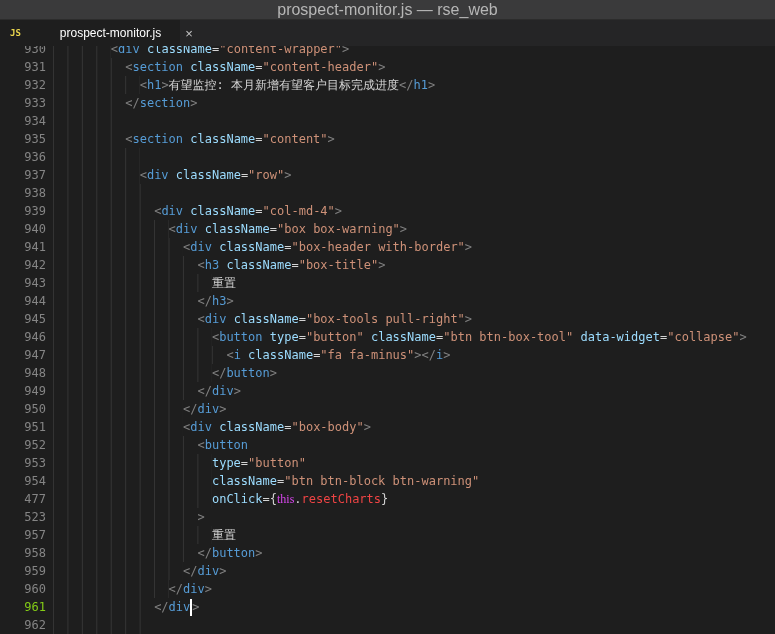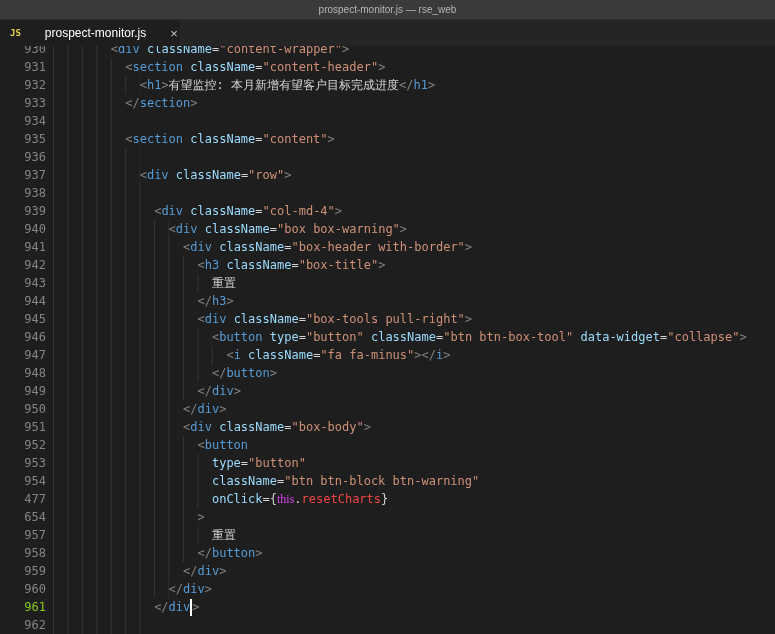--- a/index.html
+++ b/index.html
@@ -4,38 +4,38 @@
 <style>
   * { margin:0; padding:0; box-sizing:border-box; }
   html,body { width:775px; height:634px; overflow:hidden; }
   body { background:#1e1e1e; font-family:"DejaVu Sans Mono", monospace; }
 
   
   .titlebar {
     height:20px; background:#3a3a3b;
     display:flex; align-items:center; justify-content:center;
     font-family:"Liberation Sans", sans-serif;
-    font-size:10px; color:#b6b6b6;
+    font-size:16px; color:#b6b6b6;
     border-bottom:1px solid #2c2c2c;
   }
 
   
   .tabbar { height:26px; background:#252526; display:flex; align-items:stretch; }
   .tab {
     width:180px; background:#1e1e1e;
     display:flex; align-items:center; gap:24px;
     padding:0 10px;
     font-family:"Liberation Sans", sans-serif;
     font-size:12px; color:#ffffff;
   }
   .js-icon {
     font-family:"DejaVu Sans Mono", monospace;
     font-size:9px; font-weight:bold; color:#e8d44d; line-height:1;
   }
-  .tab-label { white-space:nowrap; }
+  .tab-label { white-space:nowrap;margin-left:15px; }
   .tab-close { margin-left:auto; color:#c5c5c5; font-size:13px; line-height:1; cursor:pointer; }
 
   
   .editor { position:relative; height:588px; overflow:hidden; background:#1e1e1e;padding-left:28px; }
   .lines { position:absolute; top:-6px; left:0; right:0; }
   .line { display:flex; height:18px; line-height:18px; font-size:12px; white-space:pre; }
   .gutter {
     flex:none; width:46px; text-align:right;
     color:#858585; user-select:none;
   }
@@ -99,21 +99,21 @@
       <div class="line"><div class="gutter">946</div><div class="code"><span class="indent" style="width: 22ch;"></span><span class="tk-p">&lt;</span><span class="tk-t">button</span><span class="tk-x"> </span><span class="tk-a">type</span><span class="tk-o">=</span><span class="tk-s">"button"</span><span class="tk-x"> </span><span class="tk-a">className</span><span class="tk-o">=</span><span class="tk-s">"btn btn-box-tool"</span><span class="tk-x"> </span><span class="tk-a">data-widget</span><span class="tk-o">=</span><span class="tk-s">"collapse"</span><span class="tk-p">&gt;</span></div></div>
       <div class="line"><div class="gutter">947</div><div class="code"><span class="indent" style="width: 24ch;"></span><span class="tk-p">&lt;</span><span class="tk-t">i</span><span class="tk-x"> </span><span class="tk-a">className</span><span class="tk-o">=</span><span class="tk-s">"fa fa-minus"</span><span class="tk-p">&gt;&lt;/</span><span class="tk-t">i</span><span class="tk-p">&gt;</span></div></div>
       <div class="line"><div class="gutter">948</div><div class="code"><span class="indent" style="width: 22ch;"></span><span class="tk-p">&lt;/</span><span class="tk-t">button</span><span class="tk-p">&gt;</span></div></div>
       <div class="line"><div class="gutter">949</div><div class="code"><span class="indent" style="width: 20ch;"></span><span class="tk-p">&lt;/</span><span class="tk-t">div</span><span class="tk-p">&gt;</span></div></div>
       <div class="line"><div class="gutter">950</div><div class="code"><span class="indent" style="width: 18ch;"></span><span class="tk-p">&lt;/</span><span class="tk-t">div</span><span class="tk-p">&gt;</span></div></div>
       <div class="line"><div class="gutter">951</div><div class="code"><span class="indent" style="width: 18ch;"></span><span class="tk-p">&lt;</span><span class="tk-t">div</span><span class="tk-x"> </span><span class="tk-a">className</span><span class="tk-o">=</span><span class="tk-s">"box-body"</span><span class="tk-p">&gt;</span></div></div>
       <div class="line"><div class="gutter">952</div><div class="code"><span class="indent" style="width: 20ch;"></span><span class="tk-p">&lt;</span><span class="tk-t">button</span></div></div>
       <div class="line"><div class="gutter">953</div><div class="code"><span class="indent" style="width: 22ch;"></span><span class="tk-a">type</span><span class="tk-o">=</span><span class="tk-s">"button"</span></div></div>
       <div class="line"><div class="gutter">954</div><div class="code"><span class="indent" style="width: 22ch;"></span><span class="tk-a">className</span><span class="tk-o">=</span><span class="tk-s">"btn btn-block btn-warning"</span></div></div>
       <div class="line"><div class="gutter">477</div><div class="code"><span class="indent" style="width: 22ch;"></span><span class="tk-a">onClick</span><span class="tk-o">=</span><span class="tk-b">{</span><span class="tk-k">this</span><span class="tk-x">.</span><span class="tk-v">resetCharts</span><span class="tk-b">}</span></div></div>
-      <div class="line"><div class="gutter">654</div><div class="code"><span class="indent" style="width: 20ch;"></span><span class="tk-p">&gt;</span></div></div>
+      <div class="line"><div class="gutter">523</div><div class="code"><span class="indent" style="width: 20ch;"></span><span class="tk-p">&gt;</span></div></div>
       <div class="line"><div class="gutter">957</div><div class="code"><span class="indent" style="width: 22ch;"></span><span class="tk-x">重置</span></div></div>
       <div class="line"><div class="gutter">958</div><div class="code"><span class="indent" style="width: 20ch;"></span><span class="tk-p">&lt;/</span><span class="tk-t">button</span><span class="tk-p">&gt;</span></div></div>
       <div class="line"><div class="gutter">959</div><div class="code"><span class="indent" style="width: 18ch;"></span><span class="tk-p">&lt;/</span><span class="tk-t">div</span><span class="tk-p">&gt;</span></div></div>
       <div class="line"><div class="gutter">960</div><div class="code"><span class="indent" style="width: 16ch;"></span><span class="tk-p">&lt;/</span><span class="tk-t">div</span><span class="tk-p">&gt;</span></div></div>
       <div class="line"><div class="gutter active">961</div><div class="code"><span class="indent" style="width: 14ch;"></span><span class="tk-p">&lt;/</span><span class="tk-t">div</span><span class="cursor"></span><span class="tk-p">&gt;</span></div></div>
       <div class="line"><div class="gutter">962</div><div class="code"><span class="indent" style="width: 14ch;"></span></div></div>
     </div>
 </div>
 
 </body></html>

